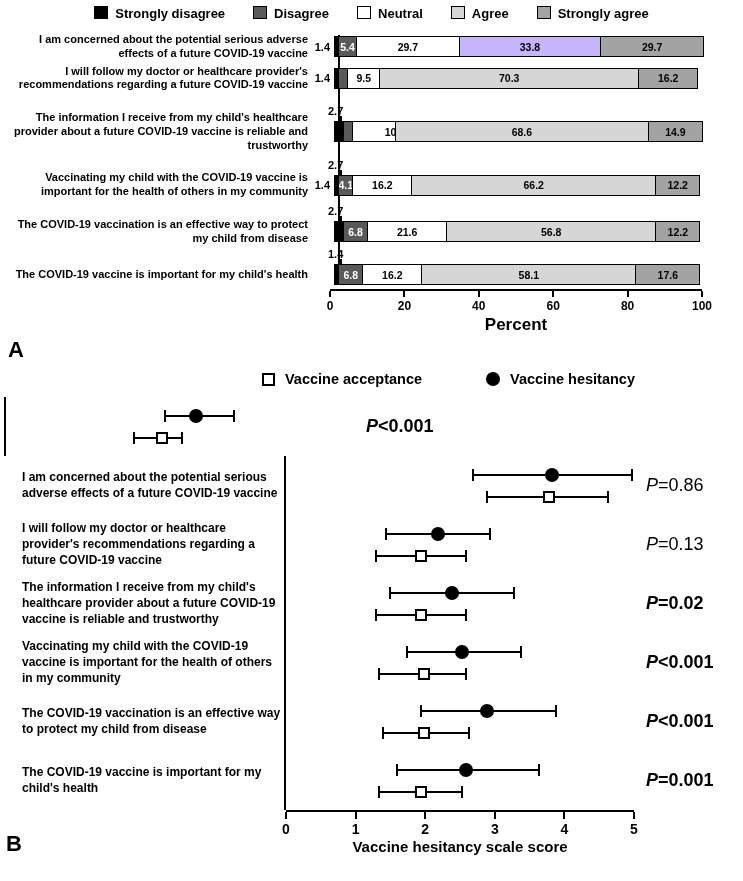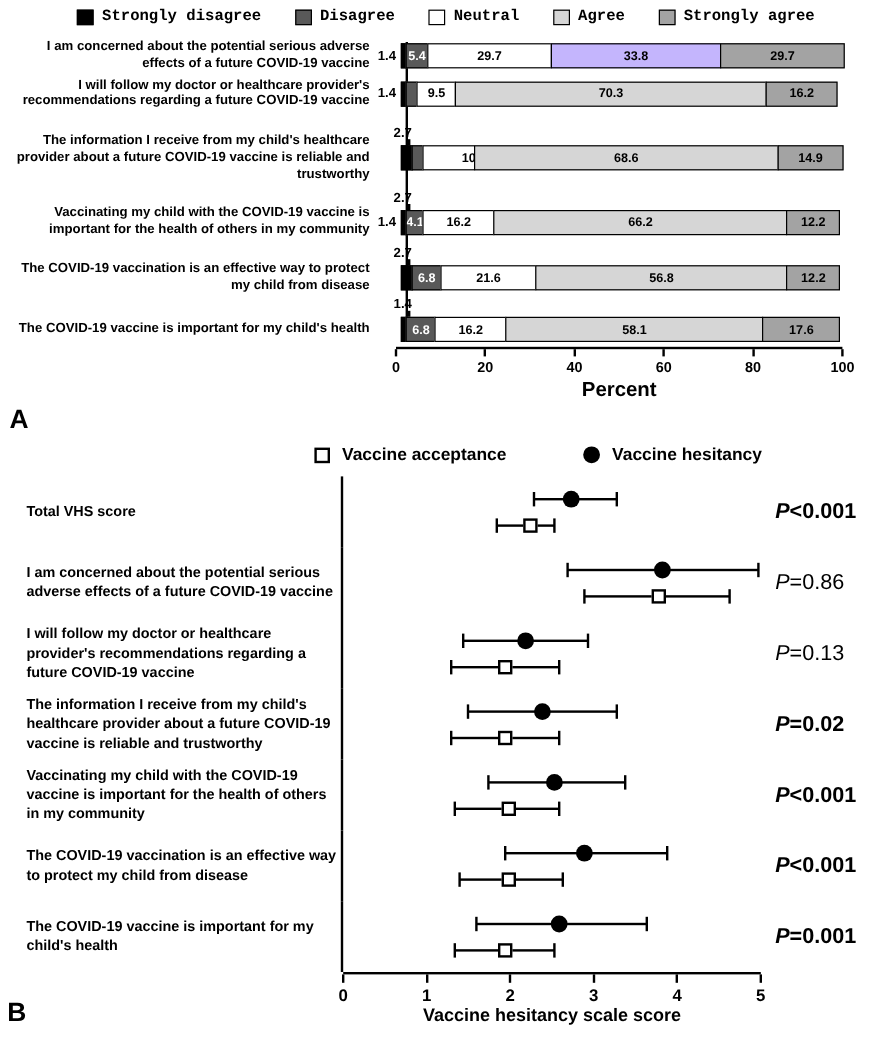--- a/index.html
+++ b/index.html
@@ -10,21 +10,21 @@
     font-family: "Liberation Sans", "DejaVu Sans", sans-serif;
     color: #000;
     position: relative;
     overflow: hidden;
   }
 
   
   .panelA { padding-top: 6px; position: relative; }
   .legendA { display:flex; justify-content:center; gap:28px; align-items:center;
              font-weight:bold; font-size:13px; margin-bottom:12px; }
-  .lgA-item { display:flex; align-items:flex-end; gap:7px;font-family:Liberation Mono, monospace; }
+  .lgA-item { display:flex; align-items:flex-start; gap:7px; }
   .lgA-swatch { width:14px; height:13px; border:1px solid #000; display:inline-block; flex:none; }
 
   .rowsA { position:relative; margin-left:6px; }
   .vaxisA { position:absolute; left:332px; top:2px; bottom:0; width:2px; background:#000; }
   .rowA { display:flex; align-items:center; margin:4px 0; }
   .rowA.has-top { padding-top:15px; }
   .rowA-label { width:302px; text-align:right; font-weight:bold; font-size:11px; line-height:1.25; }
   .rowA-num { width:26px; text-align:right; font-weight:bold; font-size:11px; padding-right:4px; flex:none; }
   .rowA-bars { width:370px; height:21px; display:flex; position:relative; flex:none; }
   .segA { height:100%; border:1px solid #000; display:flex; align-items:center; justify-content:center;
@@ -198,21 +198,20 @@
           <span class="lgB-txt">Vaccine acceptance</span>
         </div>
         <div class="lgB-item">
           <span class="mk-filled-circle"></span>
           <span class="lgB-txt">Vaccine hesitancy</span>
         </div>
       </div>
     <div class="chartB">
       <div class="rowsB" id="rowsB">
           <div class="rowB">
-            <div class="rowB-label">Total VHS score</div>
             <div class="rowB-plot">
               <div class="ebar-line" style="left: 159.16px; width: 69.2px; top: calc(50% - 12px);"></div>
               <div class="ebar-cap" style="left: 158.16px; top: calc(50% - 17px);"></div>
               <div class="ebar-cap" style="left: 227.36px; top: calc(50% - 17px);"></div>
               <div class="marker-circle" style="left: 183.3px; top: calc(50% - 18px);"></div>
               <div class="ebar-line" style="left: 128.02px; width: 48.44px; top: calc(50% + 10px);"></div>
               <div class="ebar-cap" style="left: 127.02px; top: calc(50% + 5px);"></div>
               <div class="ebar-cap" style="left: 175.46px; top: calc(50% + 5px);"></div>
               <div class="marker-square" style="left: 149.7px; top: calc(50% + 5px);"></div>
             </div>

